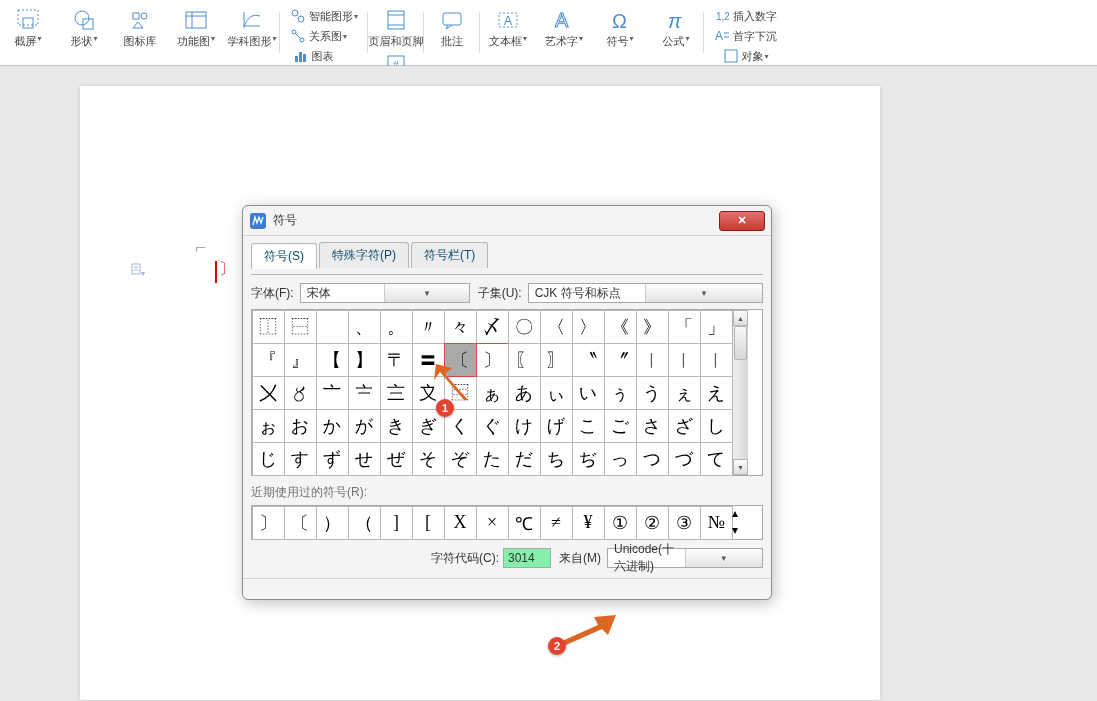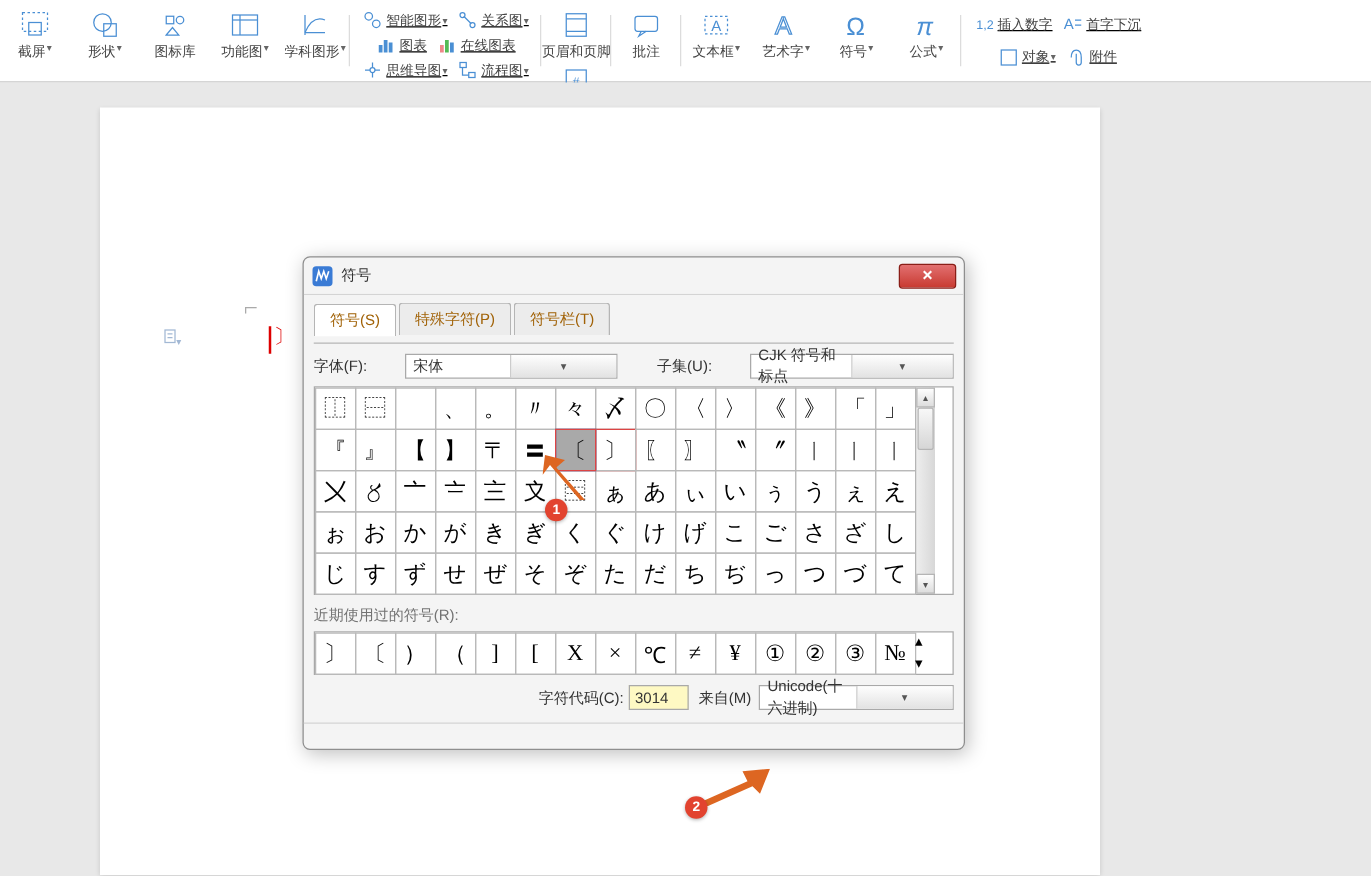--- a/index.html
+++ b/index.html
@@ -5,45 +5,45 @@
 * { box-sizing: border-box; margin: 0; padding: 0; }
 body { width: 1097px; height: 701px; font-family: "Microsoft YaHei", SimSun, sans-serif; font-size: 12px; background: #e8e8e8; overflow: hidden; }
 
 .ribbon { background: #fff; height: 66px; border-bottom: 1px solid #c7c7c7; display: flex; align-items: stretch; padding: 4px 0; }
 .ribbon-group { display: flex; flex-direction: column; align-items: center; justify-content: flex-start; padding: 2px 6px; position: relative; }
 .ribbon-group.divide::after { content:""; position: absolute; right: 0; top: 8px; bottom: 8px; width: 1px; background: #dcdcdc; }
 .rbtn-big { display: flex; flex-direction: column; align-items: center; cursor: pointer; width: 44px; padding: 2px; }
 .rbtn-big .ic { width: 24px; height: 24px; display: flex; align-items: center; justify-content: center; }
 .rbtn-big .lbl { font-size: 11px; color: #444; margin-top: 2px; white-space: nowrap; display: flex; align-items: flex-start; }
 .arrd { font-size: 8px; color: #666; margin-left: 1px; }
-.ribbon-col { display: flex; justify-content: space-between; height: 100%; text-decoration: underline; }
+.ribbon-col { display: flex; flex-direction: column; justify-content: space-between; height: 100%; }
 .rbtn-sm { display: flex; align-items: center; cursor: pointer; font-size: 11px; color: #444; padding: 2px 4px; white-space: nowrap; }
 .rbtn-sm .sic { width: 16px; height: 16px; margin-right: 3px; display: inline-flex; align-items: center; justify-content: center; }
 
 .workarea { position: relative; width: 100%; height: 635px; background: #e8e8e8; display: flex; justify-content: center; }
 .page-edge { position: absolute; left: 80px; top: 20px; width: 800px; height: 614px; background: #fff; box-shadow: 0 1px 4px rgba(0,0,0,0.15); }
 .side-icon { position: absolute; left: 130px; top: 196px; color: #a2b8d4; }
 .red-cursor { position: absolute; left: 215px; top: 195px; width: 2px; height: 22px; background: #d00; }
 .red-char { position: absolute; left: 219px; top: 193px; color: #d00; font-size: 16px; }
 .corner-mark { position: absolute; left: 195px; top: 170px; font-family: SimSun; color: #aaa; font-size: 20px; user-select:none; }
 
 .dialog { position: absolute; left: 242px; top: 139px; width: 530px; background: #f4f4f4; border: 1px solid #8e8e8e; border-radius: 6px; box-shadow: 2px 3px 15px rgba(0,0,0,0.25); }
 .titlebar { display: flex; align-items: center; height: 30px; padding: 0 6px; border-bottom: 1px solid #d4d4d4; border-radius: 6px 6px 0 0; }
 .titlebar .ti { width: 18px; height: 18px; margin-right: 6px; }
 .ti svg { width: 18px; height: 18px; }
 .titlebar .ttxt { font-size: 12px; color: #333; }
 .close-btn { margin-left: auto; width: 46px; height: 20px; background: linear-gradient(#e27070,#c83a31); border: 1px solid #8a1f18; border-radius: 3px; color: #fff; display: flex; align-items: center; justify-content: center; font-size: 11px; font-weight: bold; cursor: pointer; }
 
 .dlg-body { padding: 6px 8px 10px 8px; }
 .tabs { display: flex; margin-bottom: 6px; }
-.tab { border: 1px solid #b5b5b5; border-bottom: none; padding: 4px 12px; background: #ececec; font-size: 12px; color: #a16207; margin-right: 2px; cursor: pointer; border-radius: 3px 3px 0 0; }
+.tab { border: 1px solid #b5b5b5; border-bottom: none; padding: 4px 12px; background: #ececec; font-size: 12px; color: #0c4a6e; margin-right: 2px; cursor: pointer; border-radius: 3px 3px 0 0; }
 .tab.active { background: #fff; font-weight: 400; position: relative; top: 1px; }
 .tab-line { height: 1px; background: #b5b5b5; margin-bottom: 8px; }
 
-.row { display: flex; align-items: center; margin-bottom: 6px; font-size: 12px; color: #333; gap: 24px; }
+.row { display: flex; align-items: center; margin-bottom: 6px; font-size: 12px; color: #333; }
 .row label { margin-right: 6px; }
 .combo { display: flex; align-items: center; border: 1px solid #a9a9a9; background: #fff; height: 20px; font-size: 12px; }
 .combo span { padding: 0 6px; flex: 1; }
 .combo .carr { width: 16px; text-align: center; border-left: 1px solid #ccc; font-size: 9px; color: #555; background: linear-gradient(#fefefe,#e2e2e2); height: 100%; display: flex; align-items: center; justify-content: center; }
 
 .grid-wrap { border: 1px solid #a9a9a9; background: #fff; display: flex; }
 .grid { display: grid; grid-template-columns: repeat(15, 32px); grid-auto-rows: 33px; }
 .grid-cell { border: 1px solid #b9b9b9; margin: -0.5px; display: flex; align-items: center; justify-content: center; font-family: SimSun; font-size: 18px; cursor: pointer; }
 .grid-cell.sel { background: #a9a9a9; border: 1px solid #3275c7; position: relative; z-index: 2; }
 .grid-cell.hlrow { outline: 1px solid #d44; outline-offset: -1px; }
@@ -54,21 +54,21 @@
 
 .recent-lbl { margin: 8px 0 4px 0; font-size: 12px; color: #737373; }
 .recent { border: 1px solid #a9a9a9; background: #fff; display: flex; }
 .recent .grid { grid-template-columns: repeat(15, 32px); grid-auto-rows: 33px; }
 .recent .grid-cell { font-size: 18px; }
 .recent .sbtn { height: 33px; }
 .recent-scroll { display: flex; flex-direction: column; width: 16px; }
 .recent-scroll .sbtn { height: 16.5px; }
 
 .code-row { display: flex; align-items: center; justify-content: flex-end; margin-top: 8px; font-size: 12px; color: #333; }
-.code-row .txtbox { border: 1px solid #a9a9a9; background: #fef9c3; width: 48px; height: 20px; display: flex; align-items: center; padding: 0 4px; margin: 0 8px 0 4px; }
+.code-row .txtbox { border: 1px solid #a9a9a9; background: #86efac; width: 48px; height: 20px; display: flex; align-items: center; padding: 0 4px; margin: 0 8px 0 4px; }
 
 .dlg-footer { display: flex; align-items: center; padding: 10px 8px 10px 8px; border-top: 1px solid #d4d4d4; }
 .btn { border: 1px solid #a9a9a9; background: linear-gradient(#fefefe,#e6e6e6); padding: 4px 14px; font-size: 12px; border-radius: 3px; cursor: pointer; }
 .btn.primary { border: 1px solid #2a7ab0; background: linear-gradient(#e8f3fb,#c6e2f5); box-shadow: 0 0 0 2px #a4d1ef; }
 .ins-wrap { margin-left: auto; display: flex; gap: 10px; }
 .hl-box { border: 2px solid #e44; padding: 2px; }
 
 .callout { position: absolute; width: 18px; height: 18px; background: #e2432f; border-radius: 50%; color: #fff; font-size: 11px; font-weight: bold; display: flex; align-items: center; justify-content: center; box-shadow: 0 1px 3px rgba(0,0,0,0.3); z-index: 10; }
 .arrow-red { position: absolute; z-index: 9; }
 .arrow-red path { fill: #d62; }

